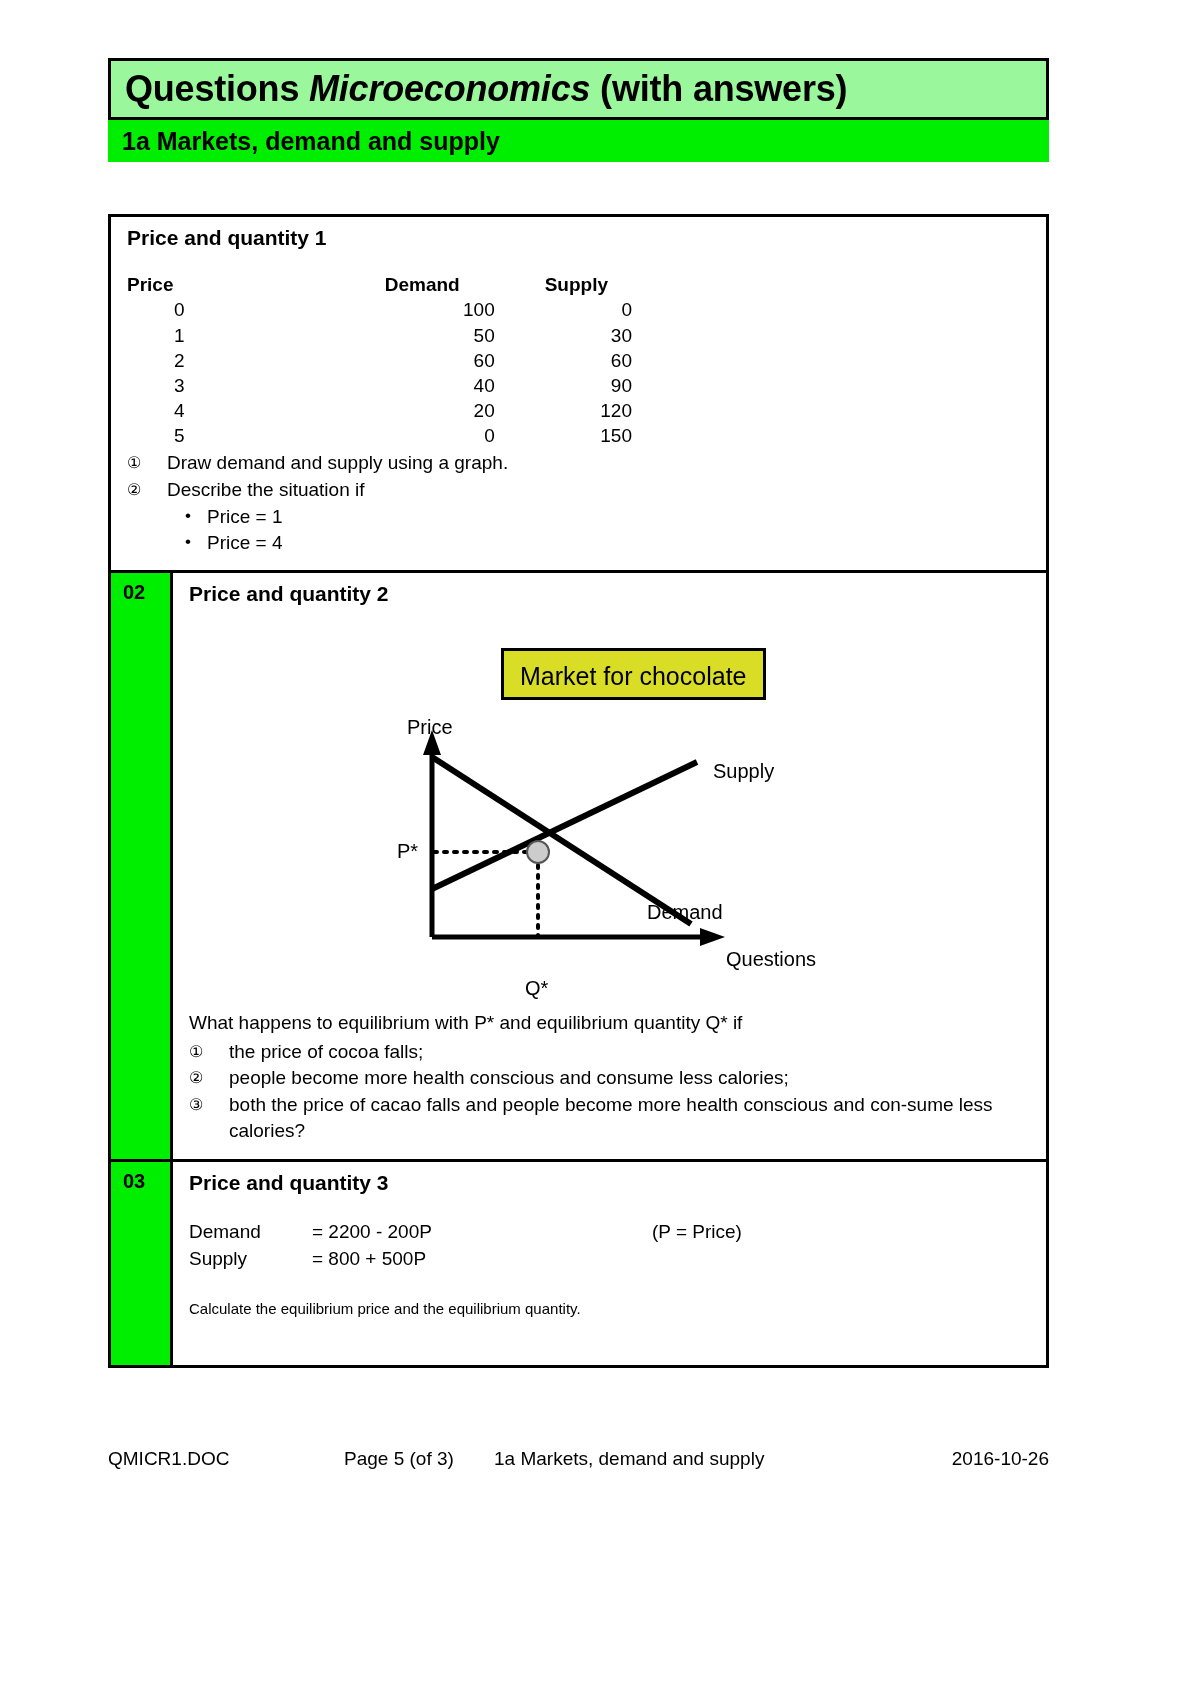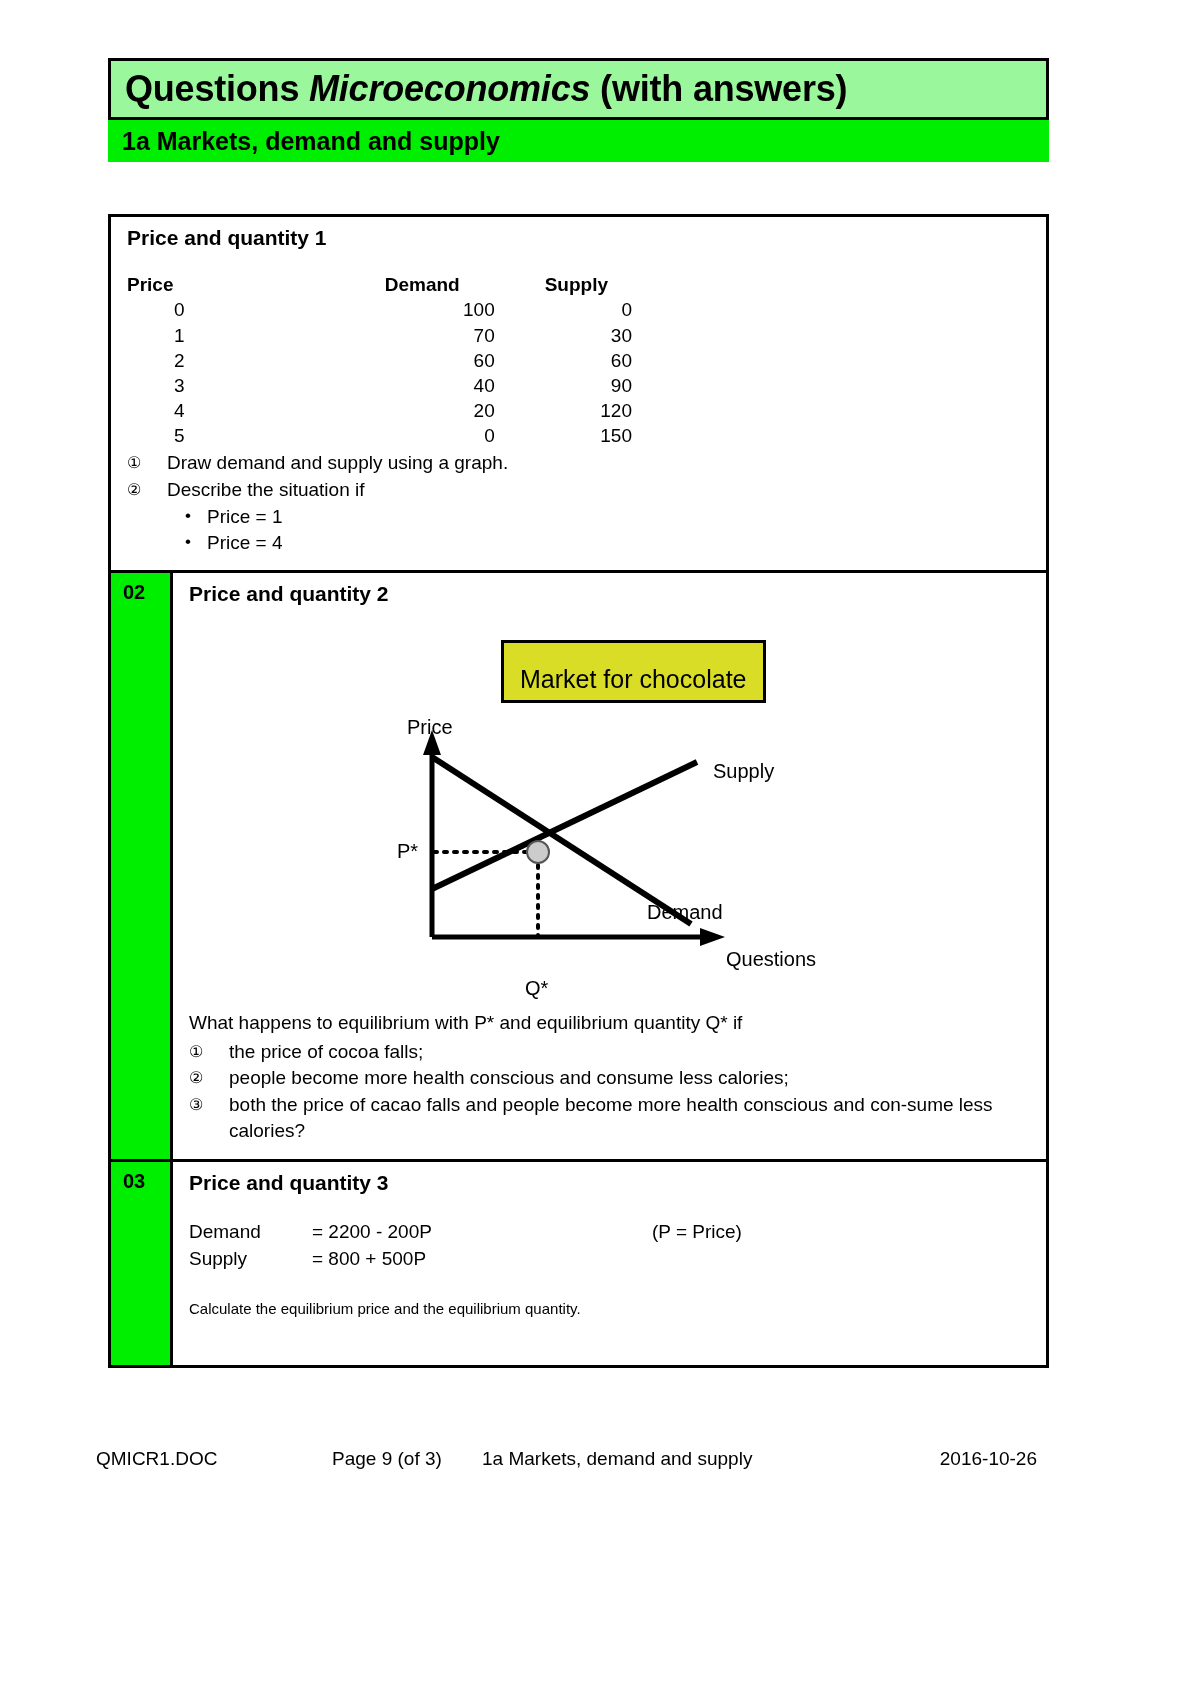--- a/index.html
+++ b/index.html
@@ -171,25 +171,25 @@
 
   
   .graph-wrap {
     position: relative;
     height: 392px;
     margin-top: 4px;
   }
   .chart-title {
     position: absolute;
     left: 312px;
-    top: 28px;
+    top: 36px;
     background: #d9dd26;
     border: 3px solid #000000;
     box-sizing: border-box;
-    padding: 23px 16px 7px 16px;
+    padding: 12px 16px 7px 16px;
     font-size: 25px;
     line-height: 1.05;
     white-space: nowrap;
   }
   .graph-svg {
     position: absolute;
     left: 0;
     top: 0;
   }
   .axis-label {
@@ -224,21 +224,21 @@
   .eq-note  { }
   .calc-line {
     margin-top: 27px;
     font-size: 15px;
   }
   .q3-tail { height: 34px; }
 
   
   .footer {
     position: absolute;
-    left: 96px;
+    left: 108px;
     top: 1448px;
     width: 941px;
     font-size: 19px;
     display: flex;
     align-items: center;
   }
   .f-doc   { width: 236px; }
   .f-page  { width: 150px; }
   .f-desc  { flex: 1; }
   .f-date  { text-align: right; white-space: nowrap; }
@@ -272,21 +272,21 @@
             </tr>
           </thead>
           <tbody>
             <tr>
               <td class="c-price">0</td>
               <td class="c-demand">100</td>
               <td class="c-supply">0</td>
             </tr>
             <tr>
               <td class="c-price">1</td>
-              <td class="c-demand">70</td>
+              <td class="c-demand">50</td>
               <td class="c-supply">30</td>
             </tr>
             <tr>
               <td class="c-price">2</td>
               <td class="c-demand">60</td>
               <td class="c-supply">60</td>
             </tr>
             <tr>
               <td class="c-price">3</td>
               <td class="c-demand">40</td>
@@ -404,18 +404,18 @@
 
         <div class="calc-line">Calculate the equilibrium price and the equilibrium quantity.</div>
         <div class="q3-tail"></div>
       </div>
     </div>
 
   </div>
 
   <div class="footer">
     <div class="f-doc">QMICR1.DOC</div>
-    <div class="f-page">Page 9 (of 3)</div>
+    <div class="f-page">Page 5 (of 3)</div>
     <div class="f-desc">1a Markets, demand and supply</div>
     <div class="f-date">2016-10-26</div>
   </div>
 
 </div>
 
 </body></html>

